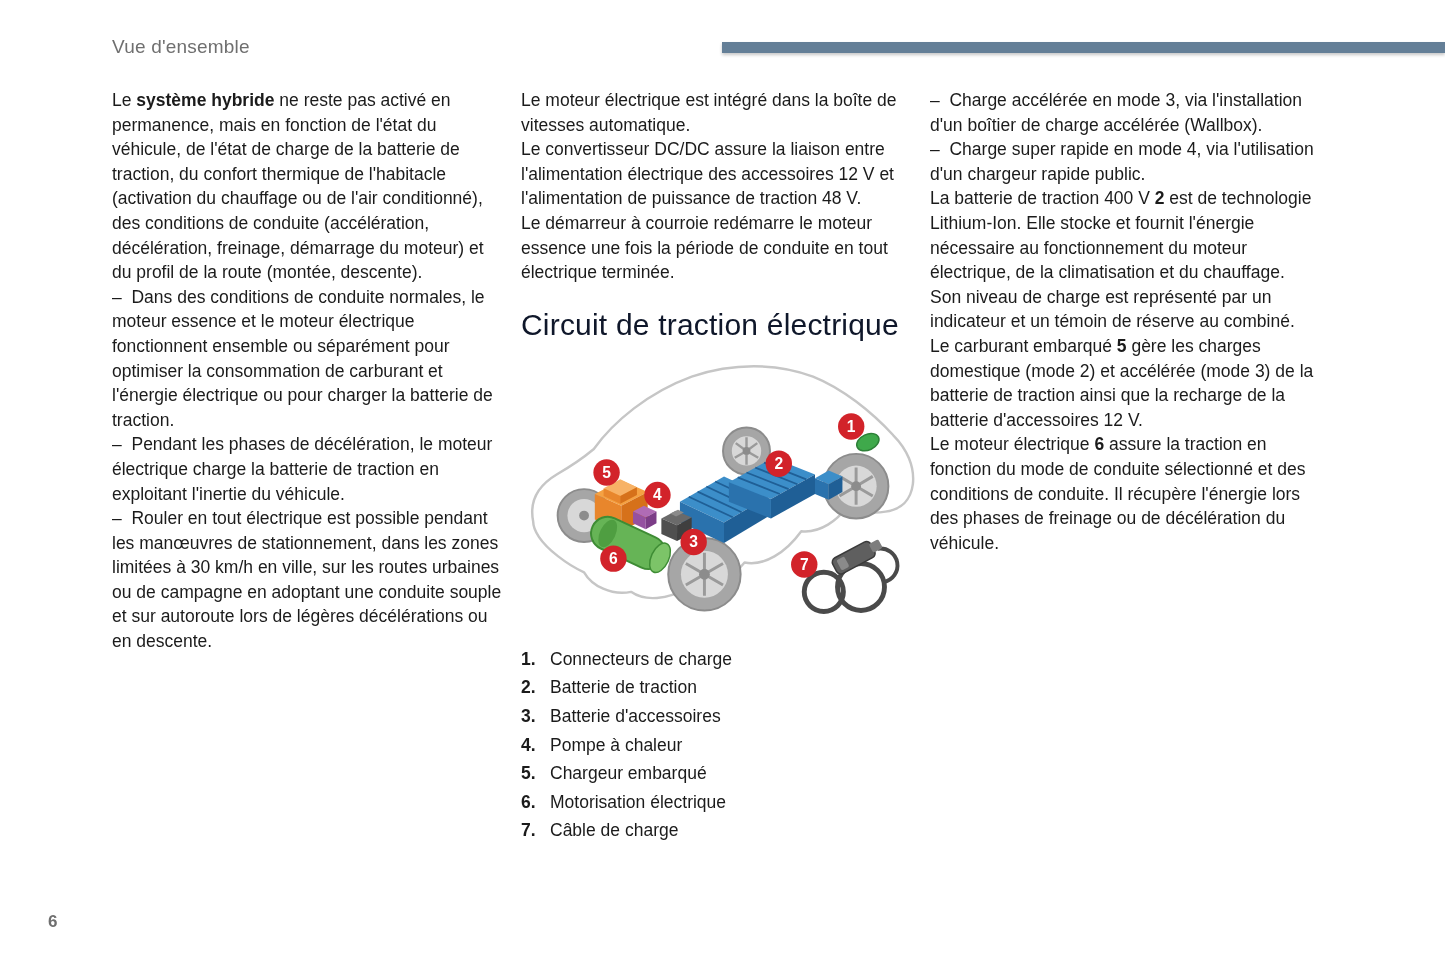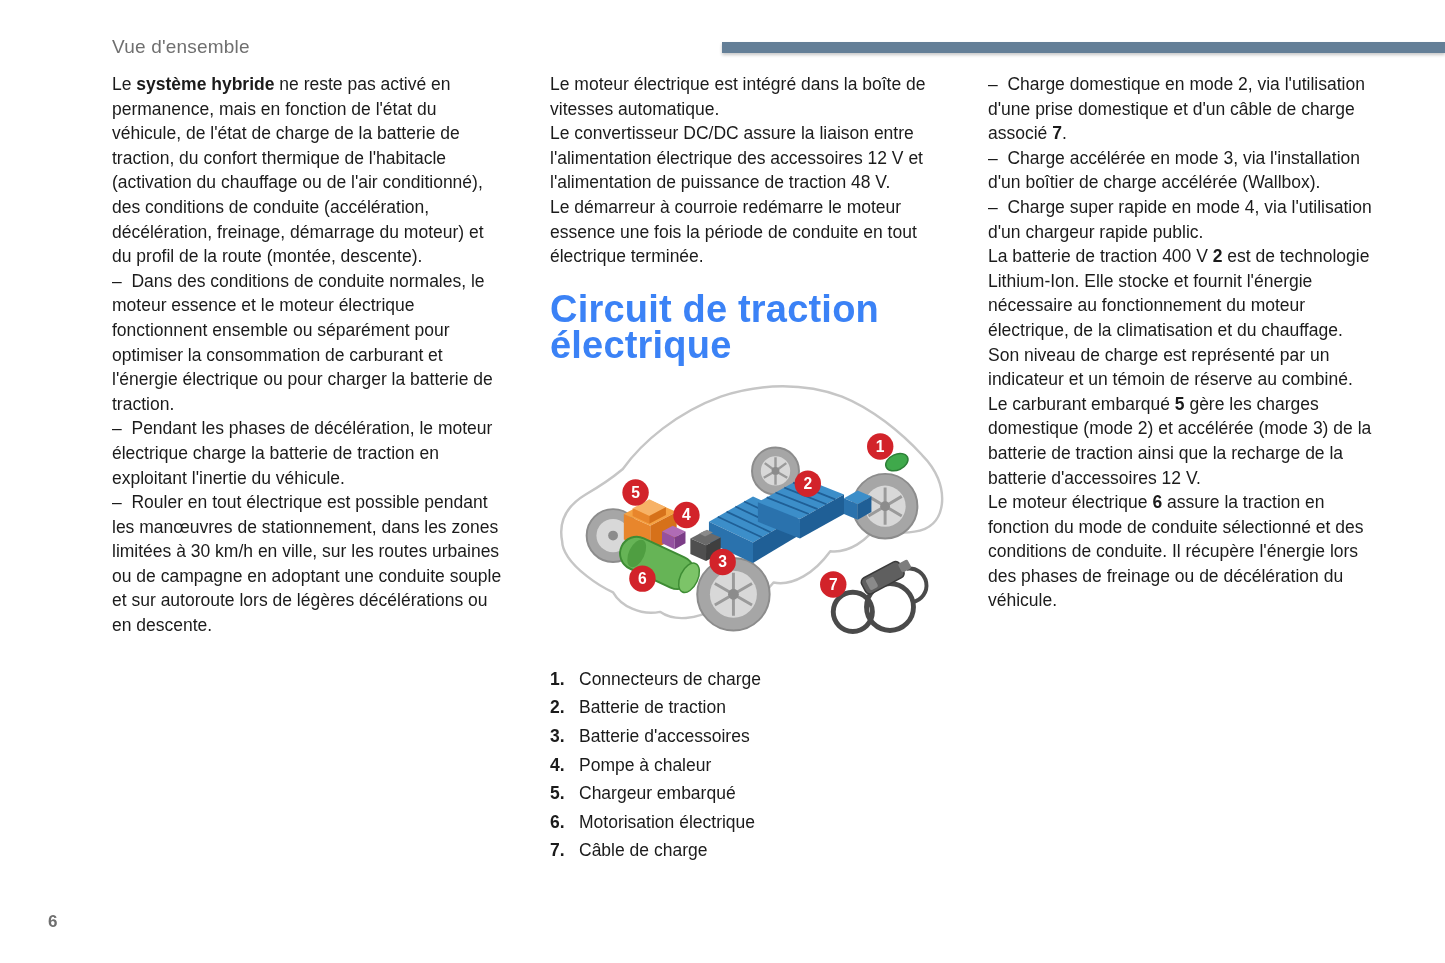--- a/index.html
+++ b/index.html
@@ -32,38 +32,38 @@
     left: 722px;
     top: 42px;
     width: 723px;
     height: 11px;
     background: #647f97;
     box-shadow: 0 2px 3px rgba(0,0,0,0.22);
   }
   .columns {
     position: absolute;
     left: 112px;
-    top: 72px;
+    top: 88px;
     display: grid;
     grid-template-columns: 393px 393px 390px;
-    column-gap: 45px;
+    column-gap: 16px;
   }
   .col { min-width: 0; }
   p.para {
     margin: 0;
     font-size: 17.5px;
     line-height: 24.6px;
     color: #1b1b1b;
   }
   p.para b { font-weight: 700; }
   .section-title {
-    font-size: 38px;
+    font-size: 30px;
     line-height: 36px;
-    font-weight: 700;
-    color: #3b82f6;
+    font-weight: 400;
+    color: #0f172a;
     margin: 22px 0 14px 0;
     letter-spacing: 0.2px;
   }
   .diagram-wrap {
     margin: 4px 0 10px 2px;
   }
   svg text.marker-num {
     font-family: "Liberation Sans", sans-serif;
     font-size: 16px;
     font-weight: 700;
@@ -269,21 +269,20 @@
             <span class="legend-label">Motorisation électrique</span>
           </div>
           <div class="legend-row">
             <span class="legend-num">7.</span>
             <span class="legend-label">Câble de charge</span>
           </div>
         </div>
     </div>
 
     <div class="col">
-        <p class="para"><span>–&nbsp; Charge domestique en mode 2, via l'utilisation d'une prise domestique et d'un câble de charge associé </span><b>7</b><span>.</span></p>
         <p class="para"><span>–&nbsp; Charge accélérée en mode 3, via l'installation d'un boîtier de charge accélérée (Wallbox).</span></p>
         <p class="para"><span>–&nbsp; Charge super rapide en mode 4, via l'utilisation d'un chargeur rapide public.</span></p>
         <p class="para"><span>La batterie de traction 400 V </span><b>2</b><span> est de technologie Lithium-Ion. Elle stocke et fournit l'énergie nécessaire au fonctionnement du moteur électrique, de la climatisation et du chauffage. Son niveau de charge est représenté par un indicateur et un témoin de réserve au combiné.</span></p>
         <p class="para"><span>Le carburant embarqué </span><b>5</b><span> gère les charges domestique (mode 2) et accélérée (mode 3) de la batterie de traction ainsi que la recharge de la batterie d'accessoires 12 V.</span></p>
         <p class="para"><span>Le moteur électrique </span><b>6</b><span> assure la traction en fonction du mode de conduite sélectionné et des conditions de conduite. Il récupère l'énergie lors des phases de freinage ou de décélération du véhicule.</span></p>
       </div>
 
   </div>
 
   <div class="page-number">6</div>

